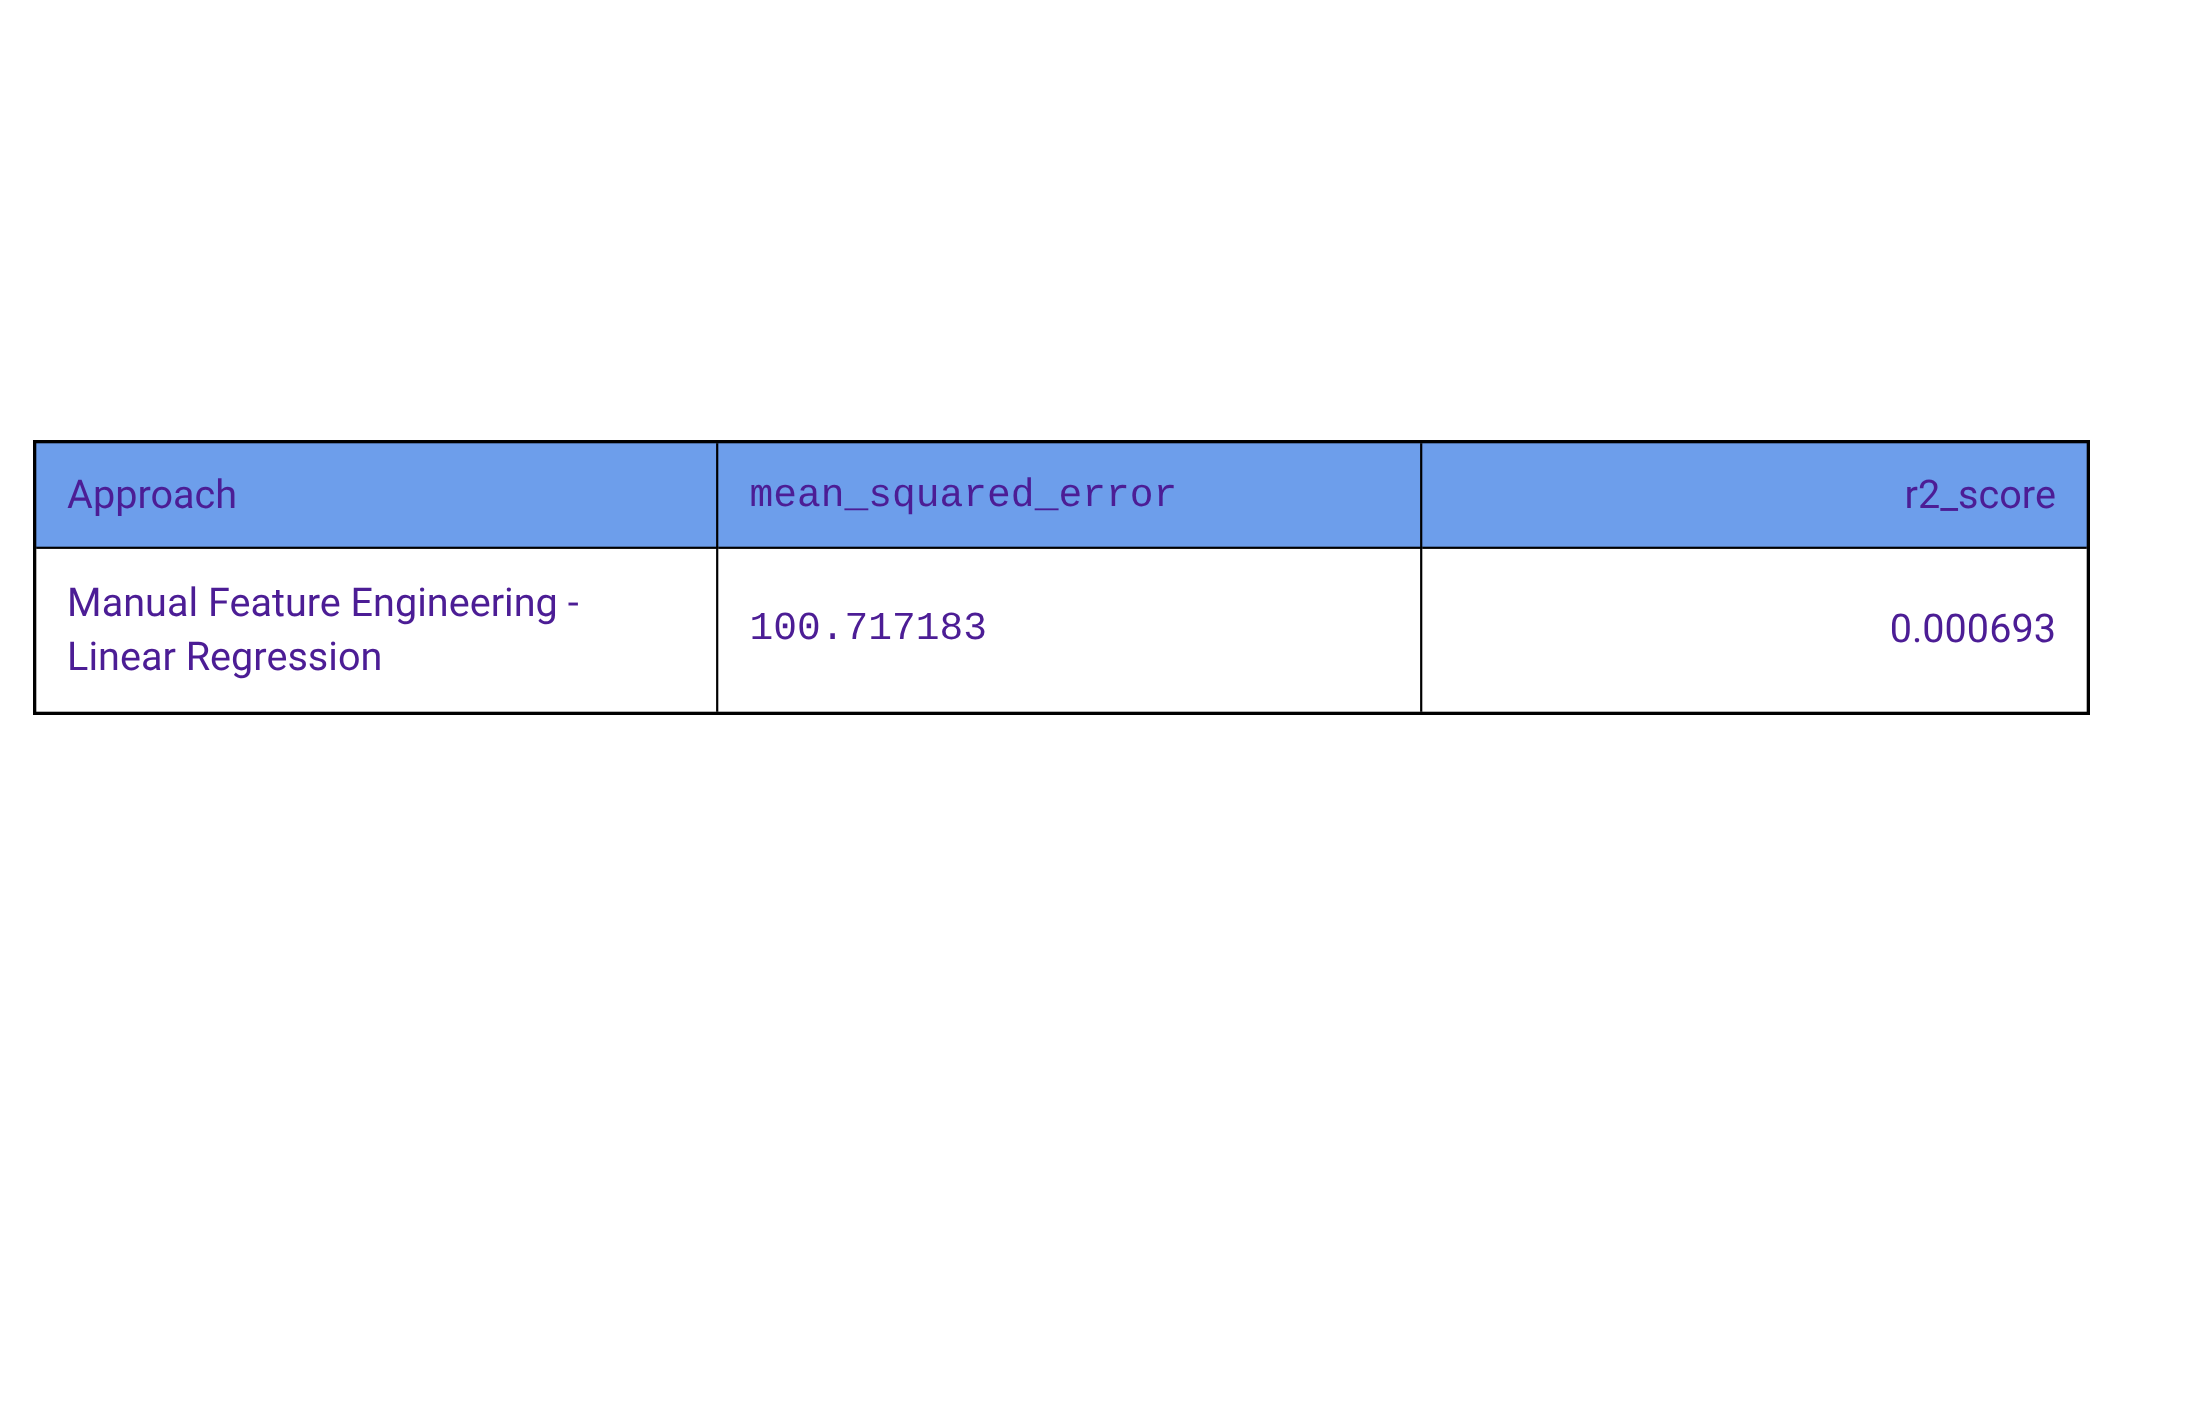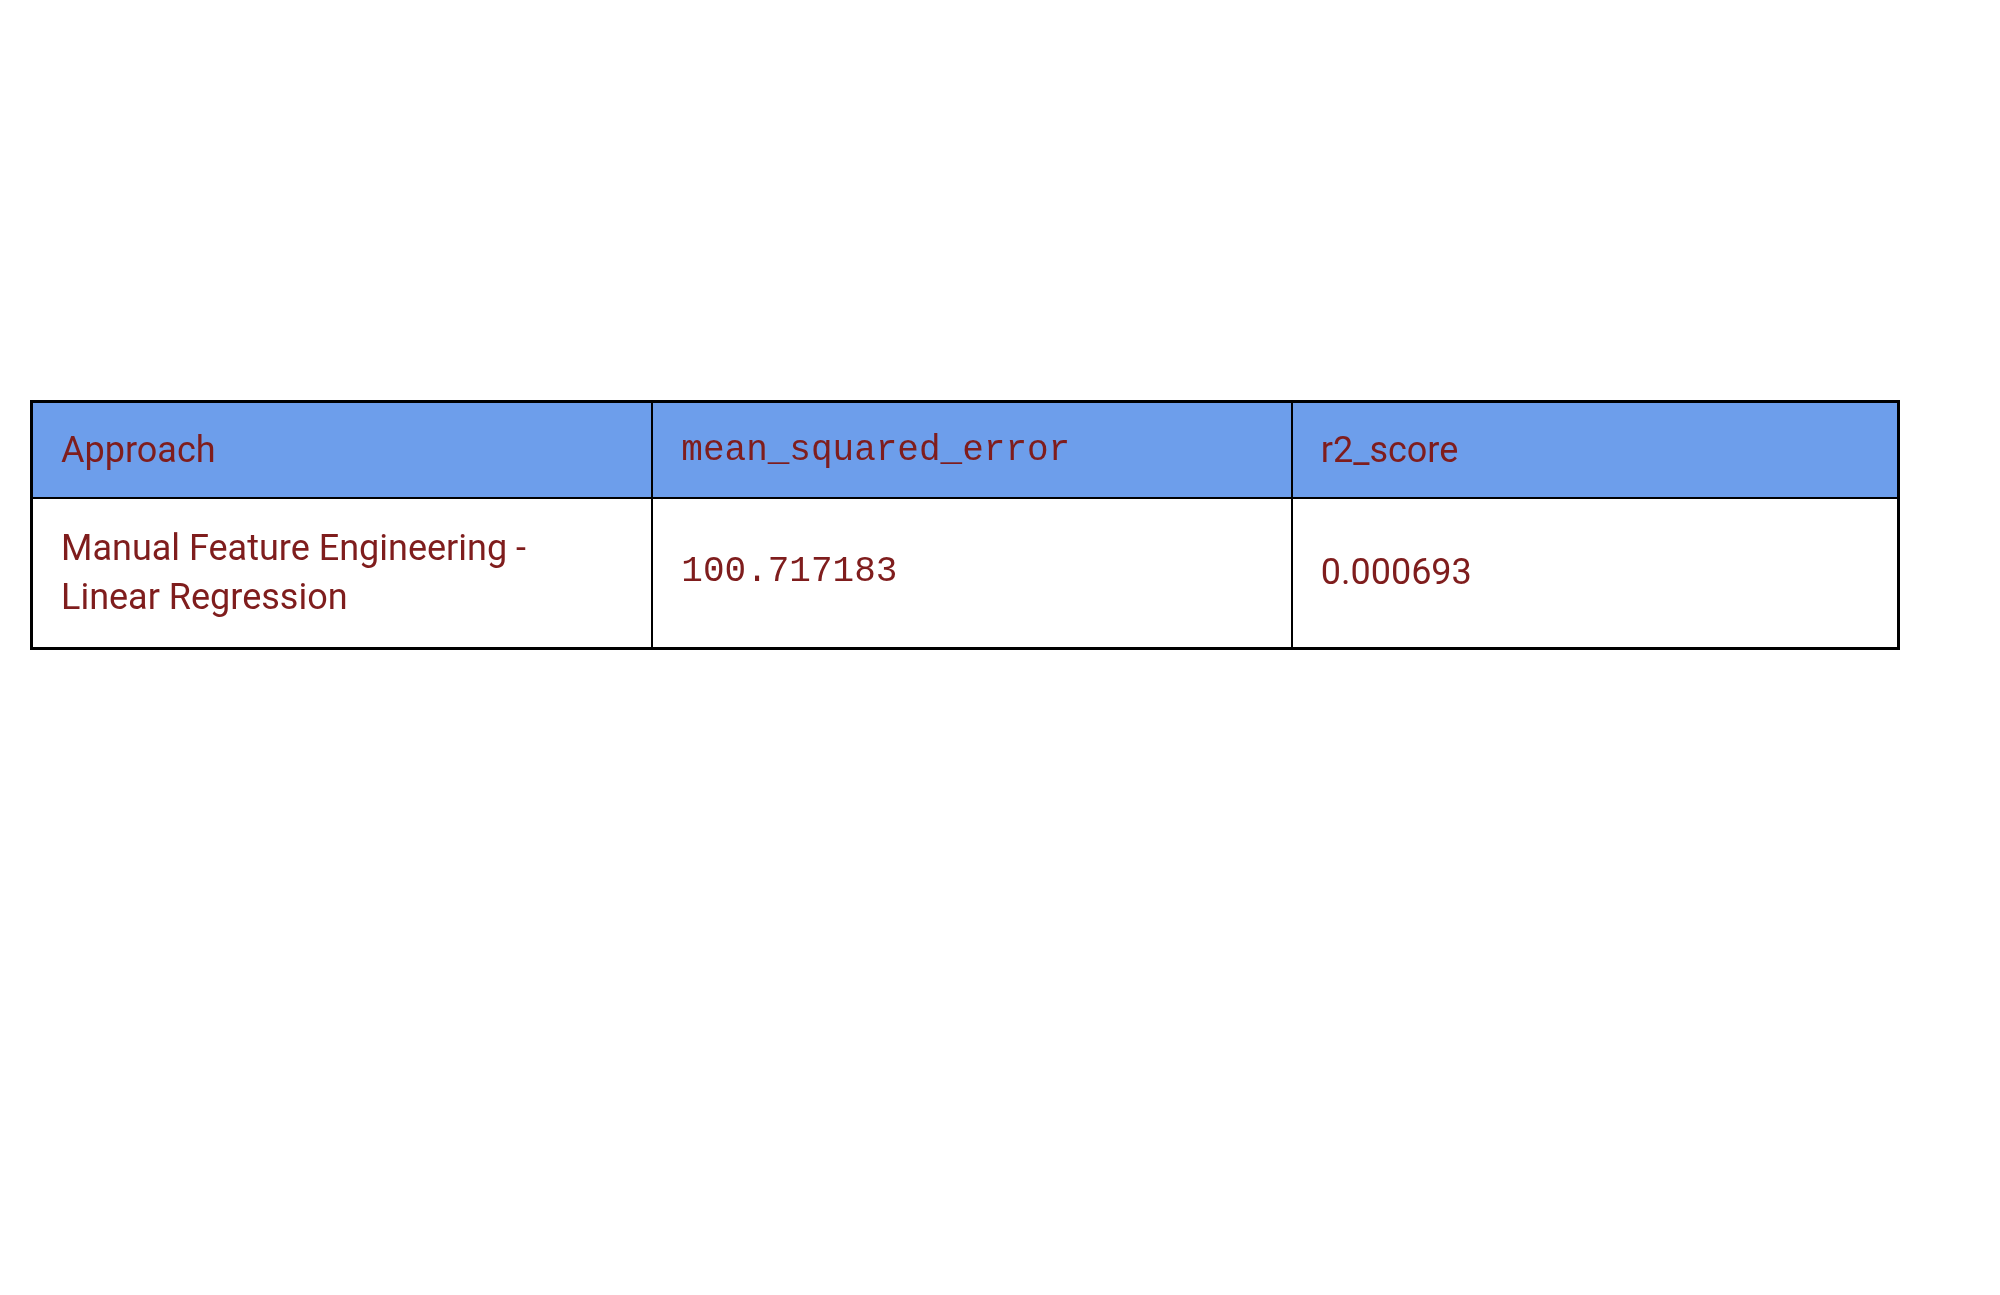--- a/index.html
+++ b/index.html
@@ -24,21 +24,21 @@
     table {
       width: 100%;
       border-collapse: collapse;
       border: 3px solid #000000;
     }
     th, td {
       border: 2px solid #000000;
       padding: 22px 28px;
       text-align: left;
       font-size: 36px;
-      color: #7f1d1d;
+      color: #4c1d95;
       font-weight: 400;
       vertical-align: middle;
     }
     th {
       background-color: #6d9eeb;
       font-weight: 400;
       height: 94px;
       padding-top: 26px;
       padding-bottom: 26px;
     }
@@ -49,20 +49,21 @@
     }
     .col-approach {
       width: 622px;
     }
     .col-mse {
       width: 640px;
       font-family: Liberation Mono, monospace;
     }
     .col-r2 {
       width: 608px;
+      text-align: right;
     }
   </style>
 </head>
 <body>
 
 <div class="table-container">
   <table>
     <thead>
       <tr>
         <th class="col-approach">Approach</th>

